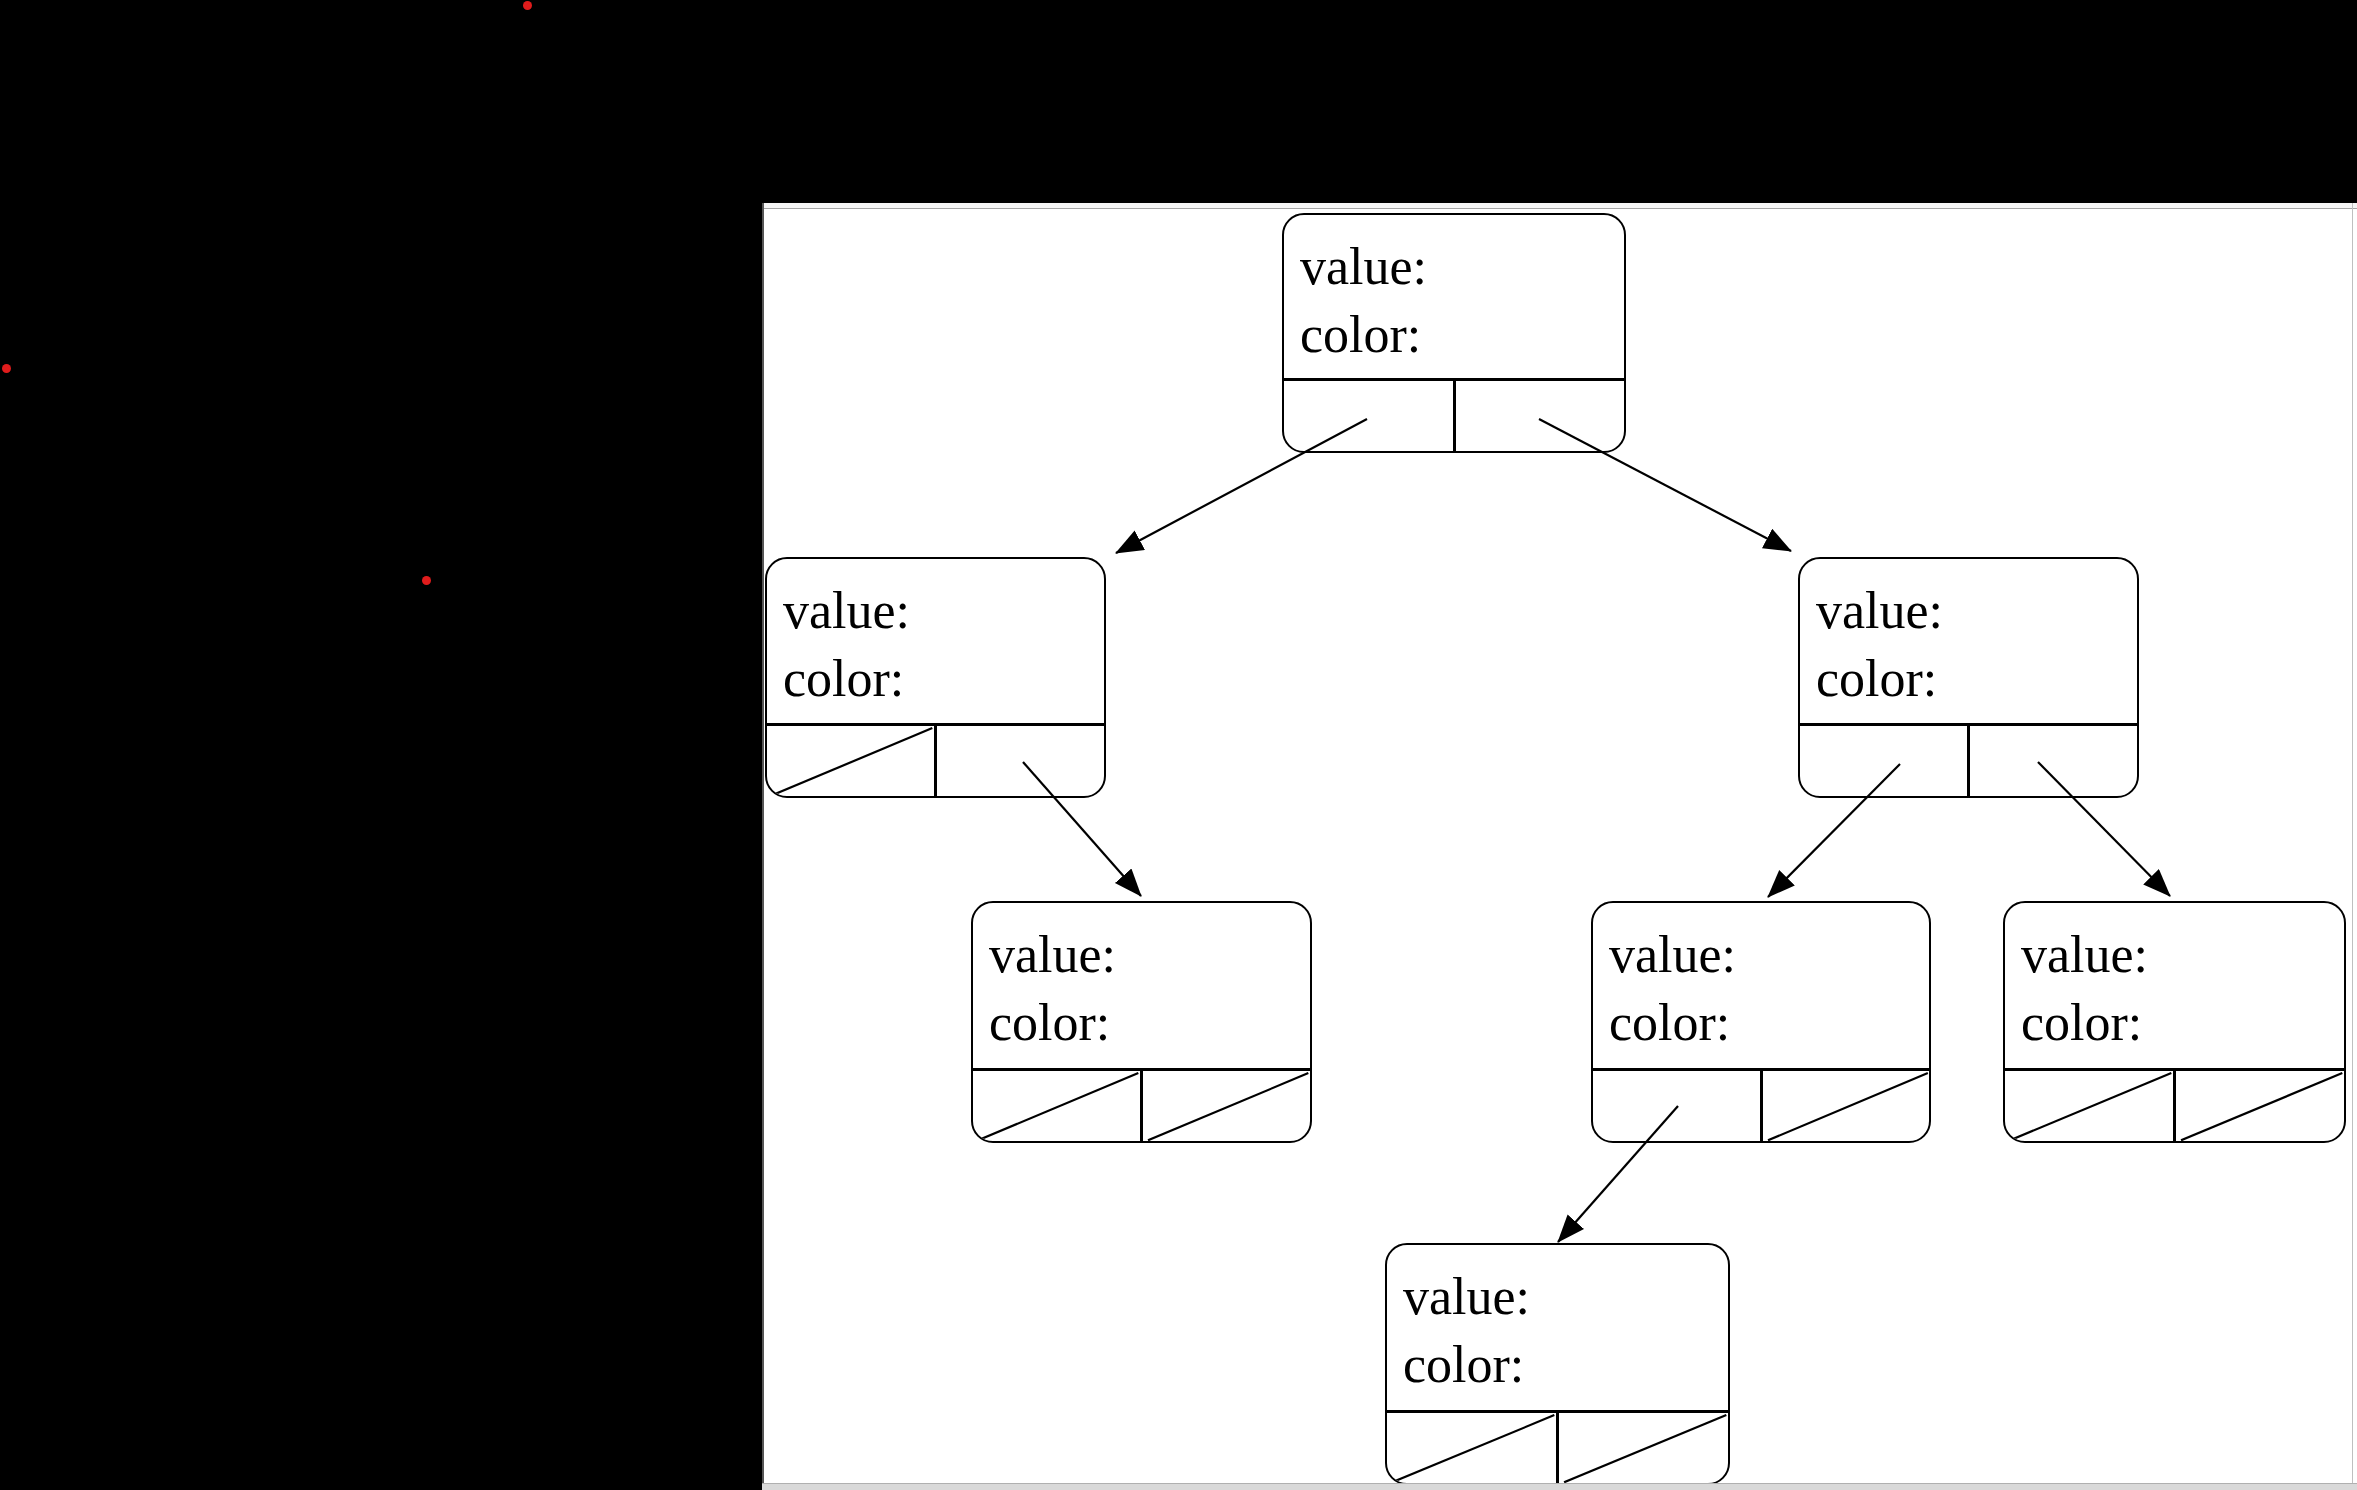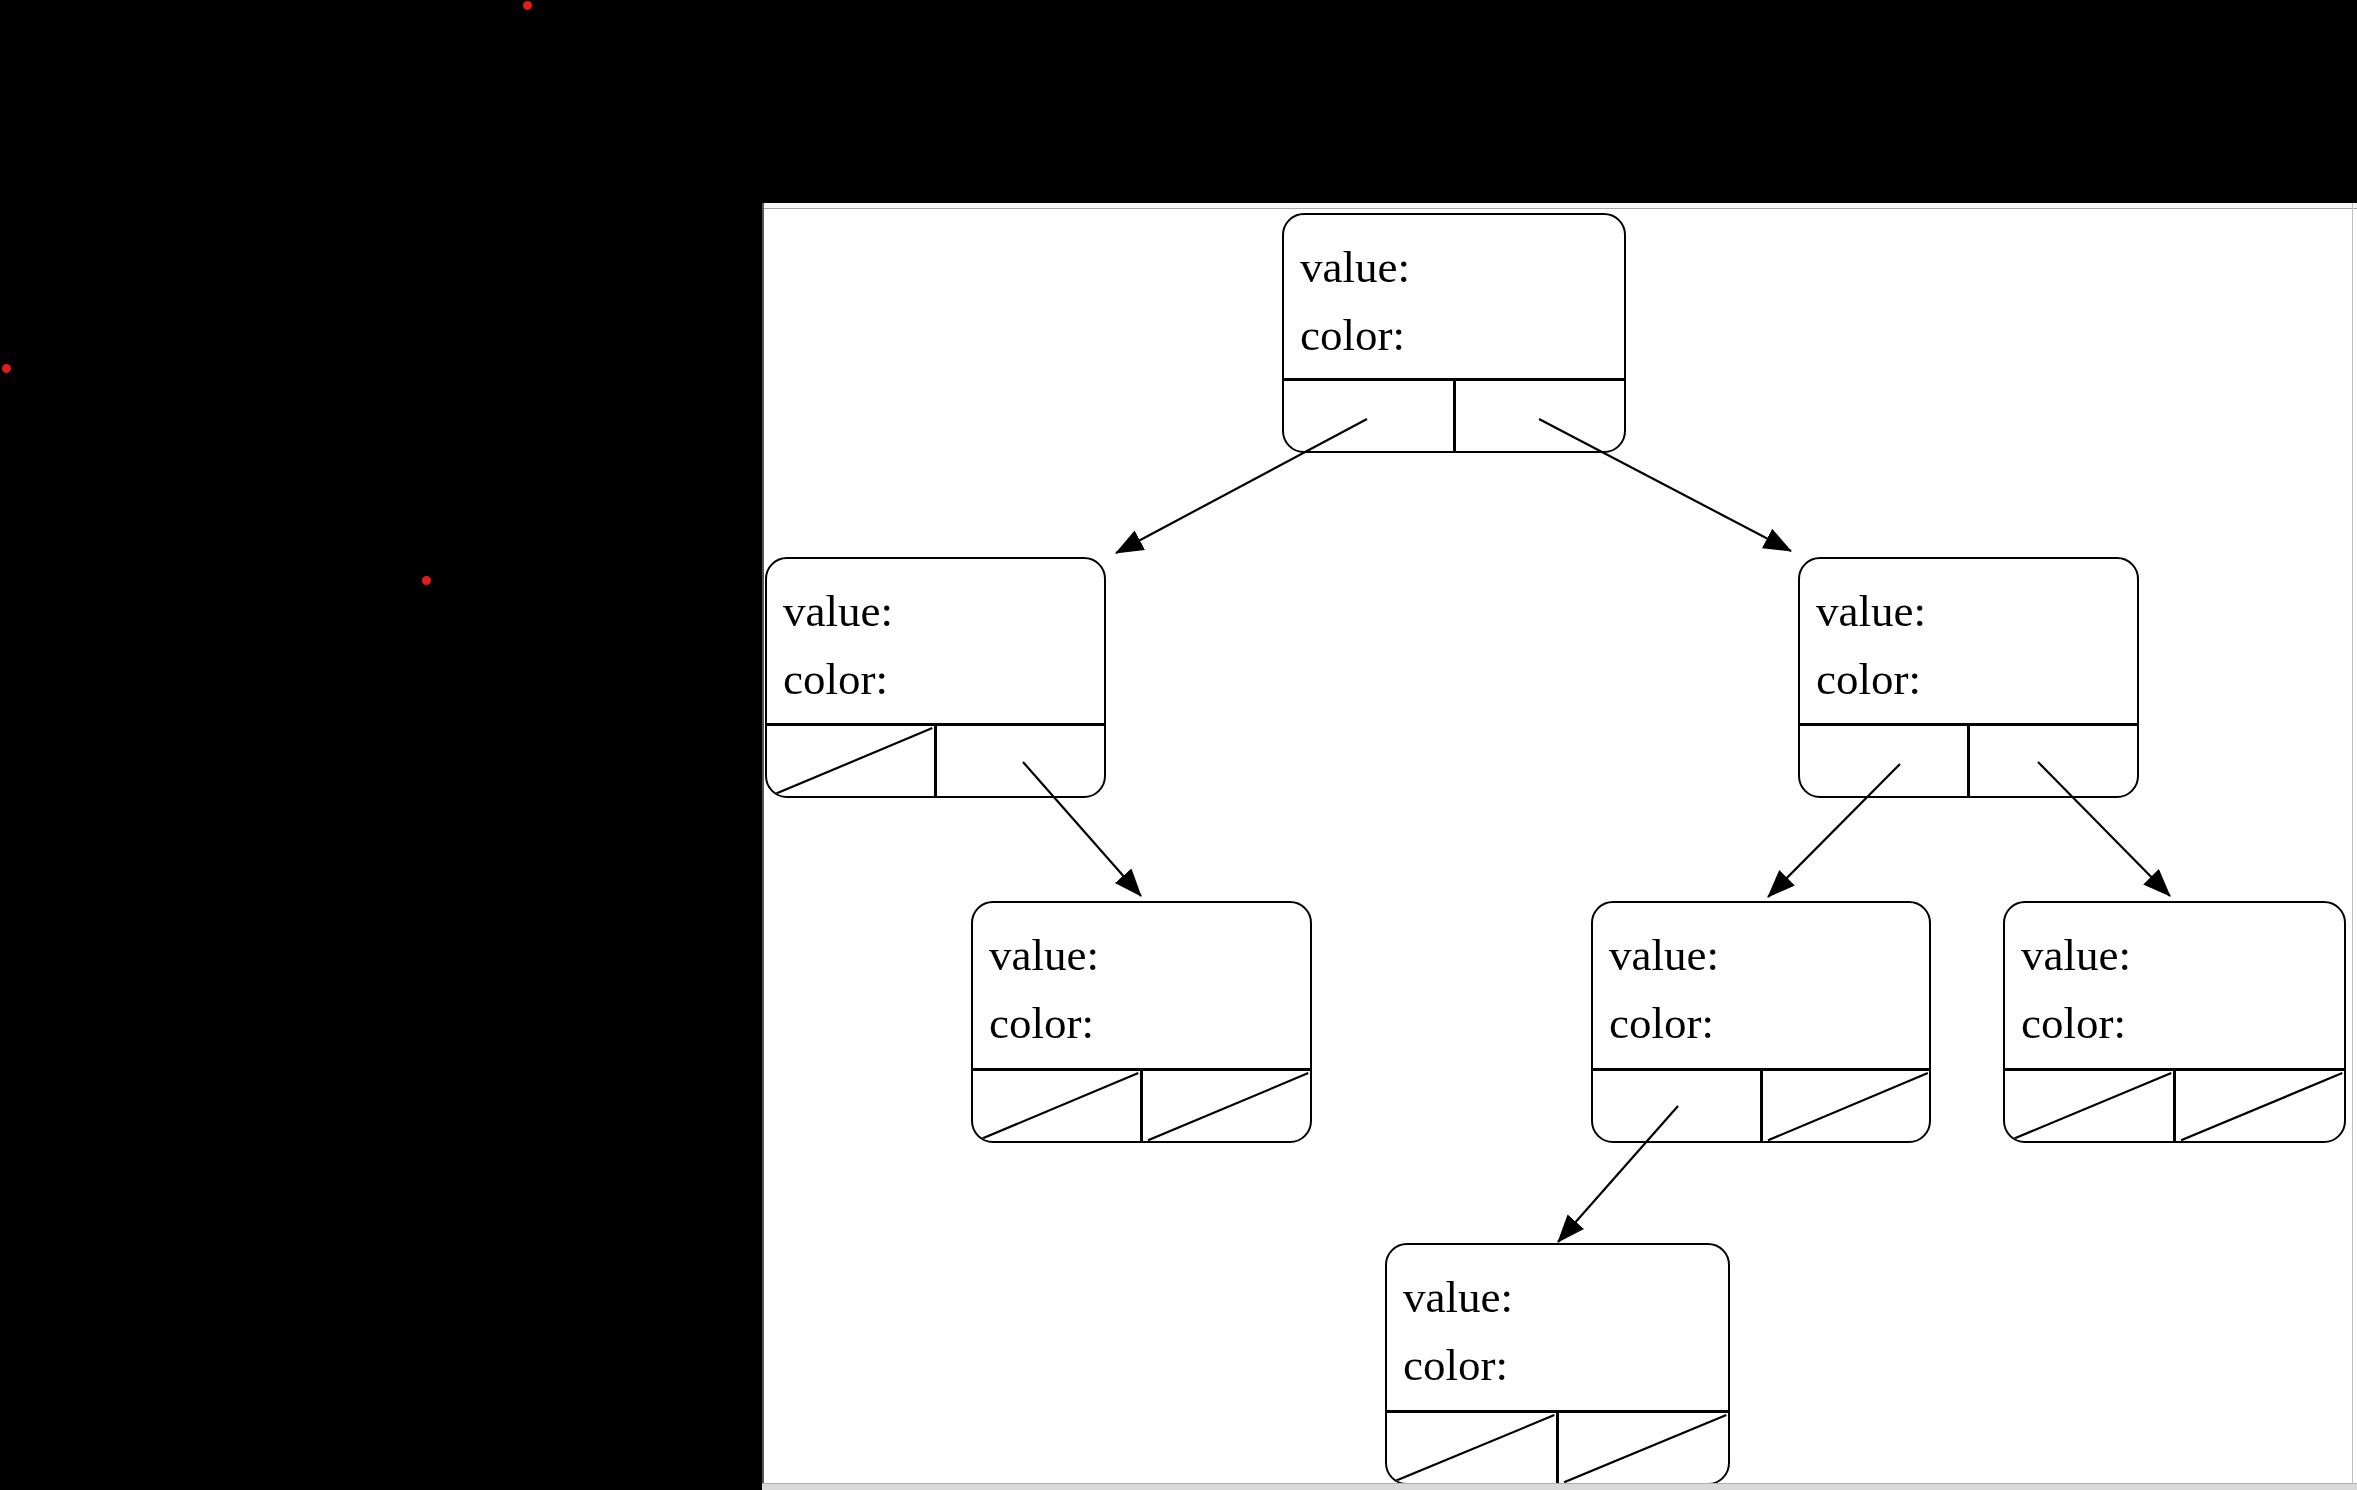--- a/index.html
+++ b/index.html
@@ -23,21 +23,21 @@
     border:2px solid #000;
     border-radius:22px;
     overflow:hidden;
     display:flex;
     flex-direction:column;
     z-index:2;
   }
   .node-fields{
     flex:1;
     padding:18px 10px 0 16px;
-    font-size:45px;
+    font-size:52px;
     line-height:68px;
     color:#000;
     white-space:nowrap;
   }
   .node-pointer-row{
     height:70px;
     border-top:3px solid #000;
     display:flex;
   }
   .pointer-cell{

